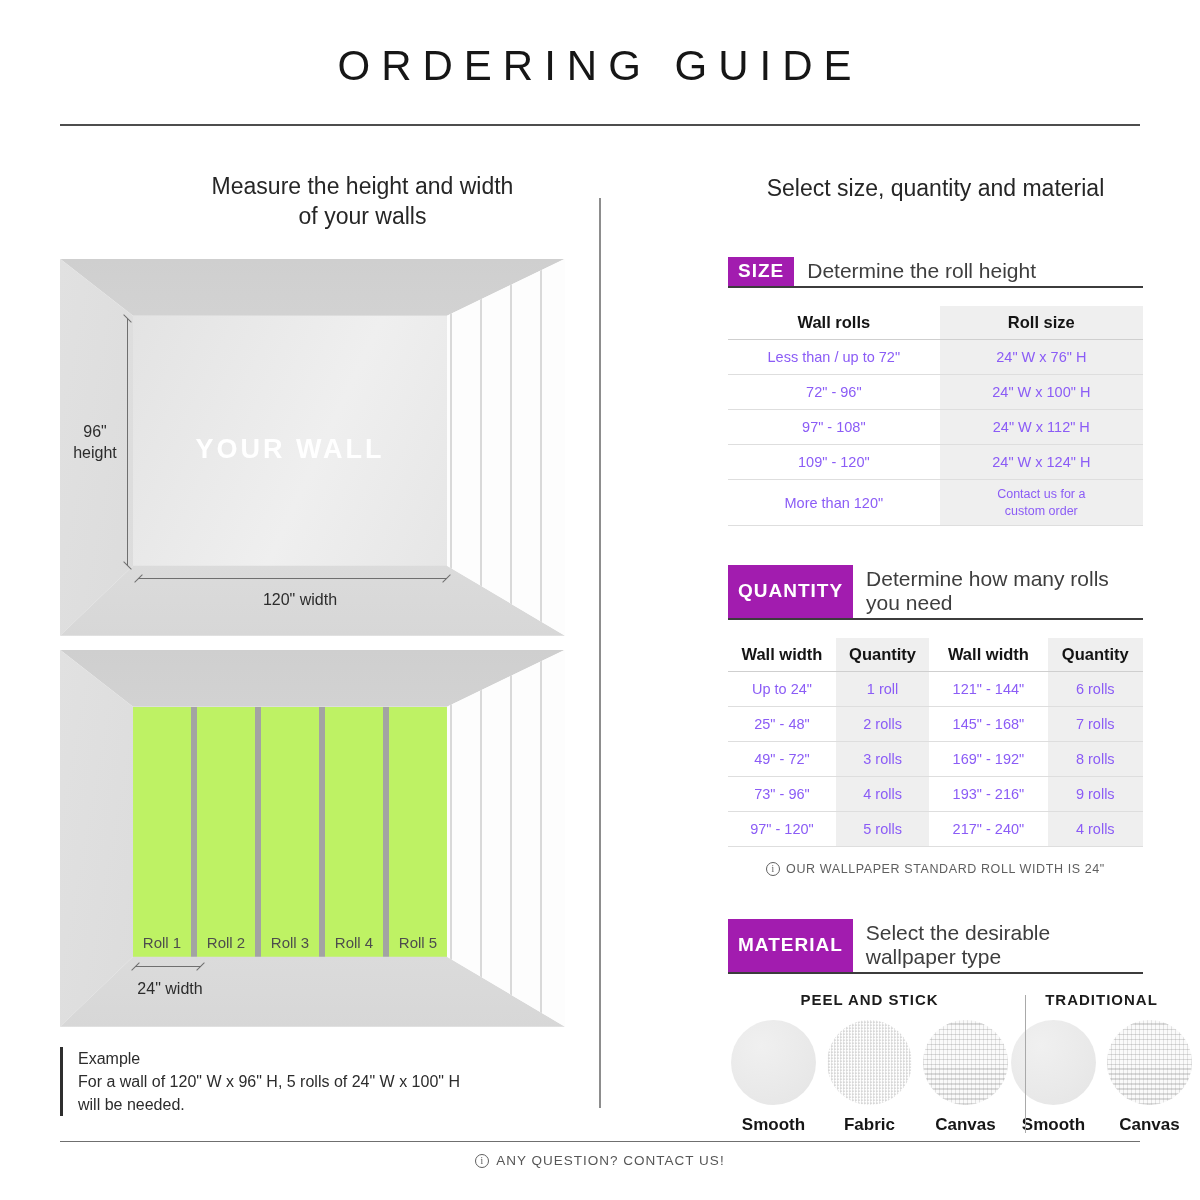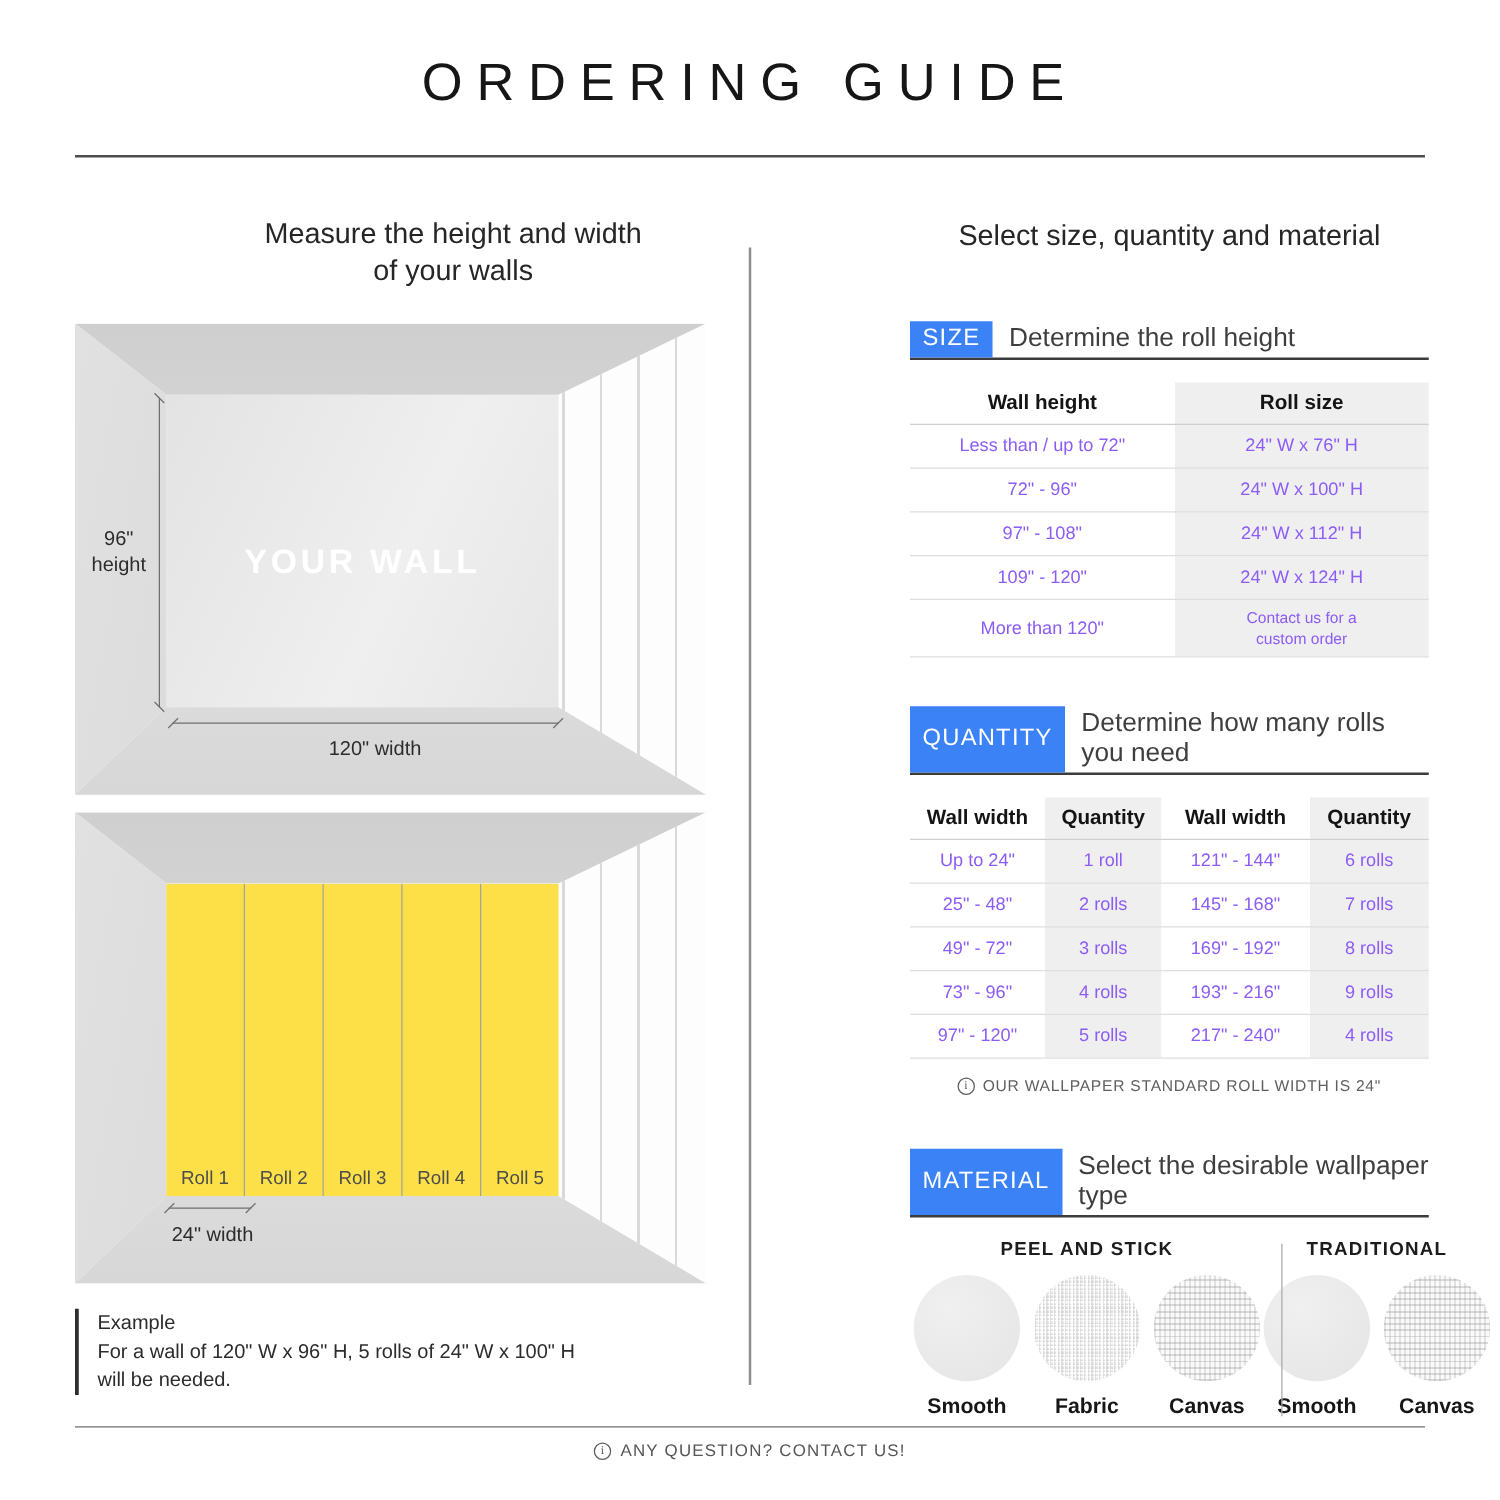--- a/index.html
+++ b/index.html
@@ -19,24 +19,24 @@
   .col-left  { width:708px; padding:0 35px 0 60px; }
   .col-right { width:500px; padding:0 57px 0 28px; }
   .col-heading { margin-top:45px; text-align:center; font-size:23px; line-height:1.32;
                  color:#262626; font-weight:400; }
 
   
   .room { position:relative; width:505px; height:377px; margin-top:27px; background:#fdfdfd; }
   .room-2 { margin-top:14px; }
   .backwall { position:absolute; left:73px; top:57px; width:314px; height:250px;
               background:linear-gradient(115deg,#e3e3e3 0%,#efefef 58%,#e6e6e6 100%); }
-  .backwall.panels { background:#fde047; display:flex; }
+  .backwall.panels { background:#bef264; display:flex; }
   .panel { flex:1; display:flex; align-items:flex-end; justify-content:center;
            padding-bottom:6px; }
-  .panel + .panel { border-left:1px solid #a3a3a3; }
+  .panel + .panel { border-left:6px solid #a3a3a3; }
   .roll-label { font-size:15px; color:#4d4d4d; }
   .ceiling { position:absolute; inset:0;
              clip-path:polygon(0 0,100% 0,76.63% 15.12%,14.46% 15.12%);
              background:linear-gradient(180deg,#cfcfcf,#e4e4e4); }
   .leftwall { position:absolute; inset:0;
               clip-path:polygon(0 0,14.46% 15.12%,14.46% 81.43%,0 100%);
               background:linear-gradient(100deg,#e1e1e1,#cccccc); }
   .floor { position:absolute; inset:0;
            clip-path:polygon(0 100%,14.46% 81.43%,76.63% 81.43%,100% 100%);
            background:linear-gradient(180deg,#ececec,#d7d7d7); }
@@ -57,21 +57,21 @@
         width:1px; height:11px; background:#6f6f6f; transform:rotate(45deg); }
   .measure-h::before { left:0; } .measure-h::after { right:0; }
   .dim-label { position:absolute; font-size:16px; color:#2c2c2c; line-height:1.35; }
 
   
   .example { margin-top:20px; border-left:3px solid #2e2e2e; padding-left:15px;
              font-size:16px; line-height:1.45; color:#2c2c2c; }
 
   
   .section-header { display:flex; align-items:stretch; border-bottom:2px solid #3c3c3c; }
-  .badge { background:#3b82f6; color:#ffffff; font-size:19px; font-weight:normal;
+  .badge { background:#a21caf; color:#ffffff; font-size:19px; font-weight:bold;
            letter-spacing:1px; padding:3px 10px 4px 10px; display:flex; align-items:center; }
   .section-title { font-size:21px; color:#3e3e3e; padding:2px 0 3px 13px;
                    display:flex; align-items:center; }
   .hd-size { margin-top:54px; } .hd-qty { margin-top:39px; } .hd-mat { margin-top:43px; }
 
   table.guide { width:100%; border-collapse:collapse; margin-top:18px; }
   table.guide td { text-align:center; vertical-align:middle; border-bottom:1px solid #dedede; }
   table.guide tr.head td { border-bottom:1px solid #cfcfcf; font-size:16.5px; font-weight:bold;
                            color:#141414; padding:7px 4px; }
   table.guide tr.body td { font-size:14.5px; color:#8b5cf6; padding:9px 4px; }
@@ -174,21 +174,21 @@
   <div class="col-right">
     <h2 class="col-heading" style="margin-top:47px;">Select size, quantity and material</h2>
 
     <div class="section-header hd-size">
       <span class="badge">SIZE</span>
       <span class="section-title">Determine the roll height</span>
     </div>
     <table class="guide">
       <tbody>
           <tr class="head">
-        <td class="sz-c1">Wall height</td>
+        <td class="sz-c1">Wall rolls</td>
         <td class="sz-c2 shade">Roll size</td>
       </tr>
       <tr class="body">
         <td>Less than / up to 72"</td>
         <td class="shade">24" W x 76" H</td>
       </tr>
       <tr class="body">
         <td>72" - 96"</td>
         <td class="shade">24" W x 100" H</td>
       </tr>

